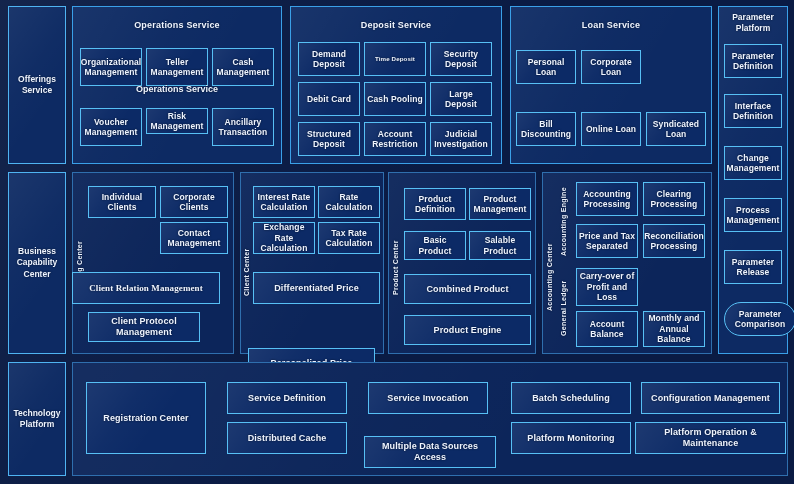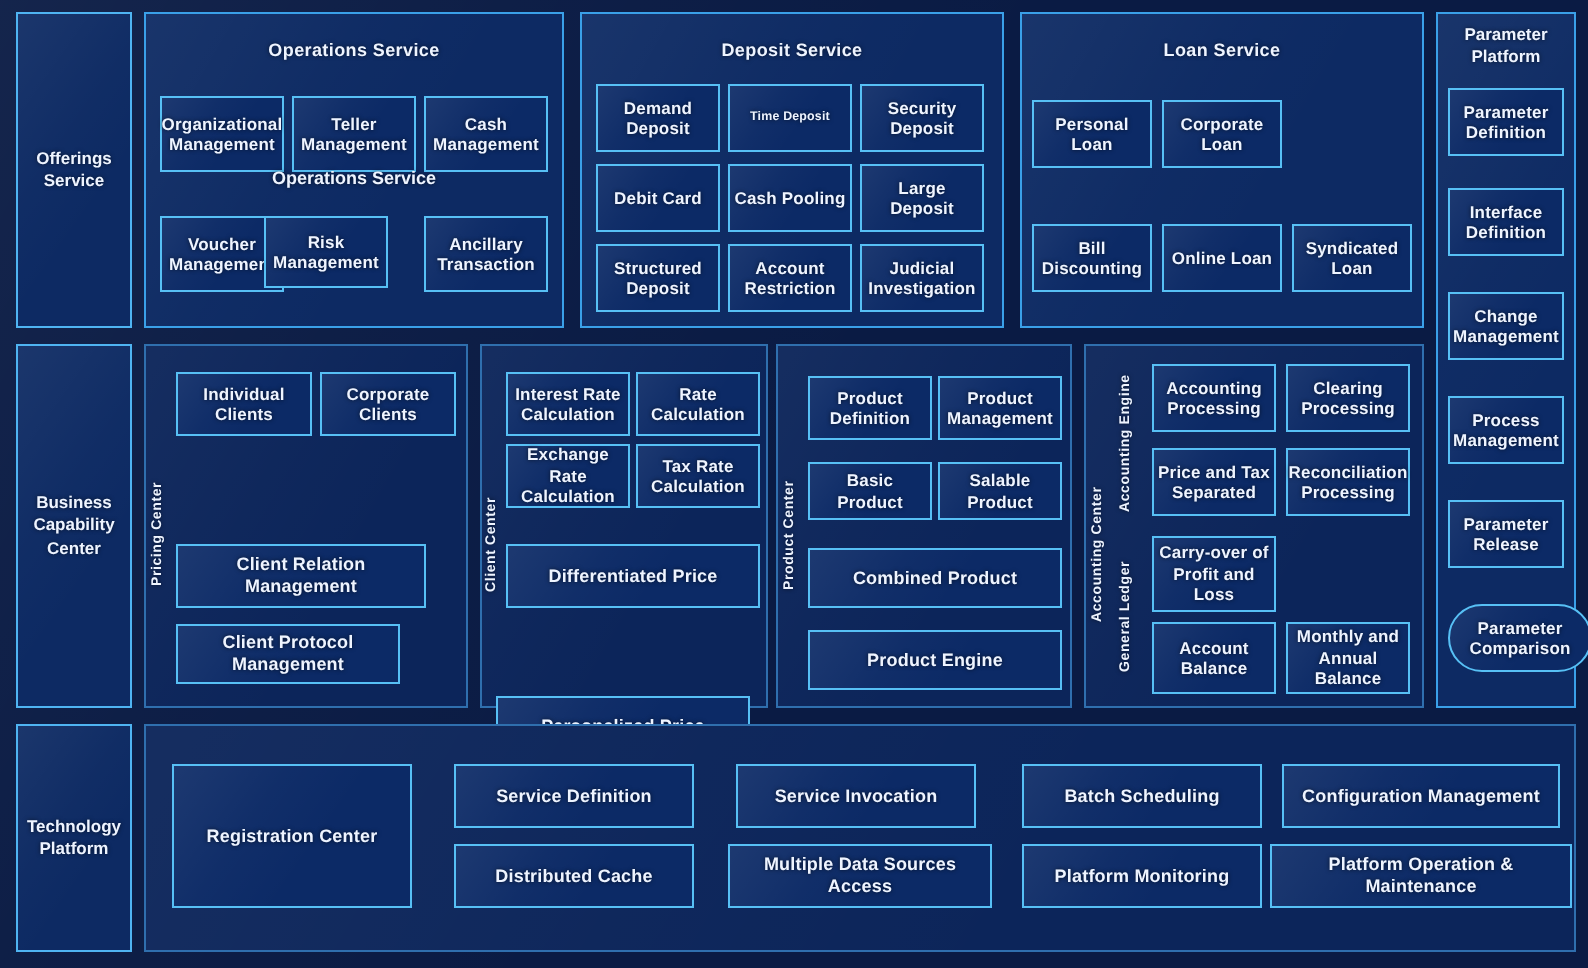--- a/index.html
+++ b/index.html
@@ -82,21 +82,21 @@
   <div class="panel" style="left:72px;top:6px;width:210px;height:158px;"></div>
   <div class="grouptitle" style="left:72px;top:20px;width:210px;">Operations Service</div>
 
   <div class="leafbox" style="left:80px;top:48px;width:62px;height:38px;">Organizational Management</div>
   <div class="leafbox" style="left:146px;top:48px;width:62px;height:38px;">Teller Management</div>
   <div class="leafbox" style="left:212px;top:48px;width:62px;height:38px;">Cash Management</div>
 
   <div class="ghost" style="left:72px;top:84px;width:210px;">Operations Service</div>
 
   <div class="leafbox" style="left:80px;top:108px;width:62px;height:38px;">Voucher Management</div>
-  <div class="leafbox" style="left:132px;top:108px;width:62px;height:36px;">Risk Management</div>
+  <div class="leafbox" style="left:146px;top:108px;width:62px;height:26px;">Risk Management</div>
   <div class="leafbox" style="left:212px;top:108px;width:62px;height:38px;">Ancillary Transaction</div>
 
   <div class="panel" style="left:290px;top:6px;width:212px;height:158px;"></div>
   <div class="grouptitle" style="left:290px;top:20px;width:212px;">Deposit Service</div>
 
   <div class="leafbox" style="left:298px;top:42px;width:62px;height:34px;">Demand Deposit</div>
   <div class="leafbox sm" style="left:364px;top:42px;width:62px;height:34px;">Time Deposit</div>
   <div class="leafbox" style="left:430px;top:42px;width:62px;height:34px;">Security Deposit</div>
 
   <div class="leafbox" style="left:298px;top:82px;width:62px;height:34px;">Debit Card</div>
@@ -125,21 +125,22 @@
   <div class="leafbox" style="left:724px;top:146px;width:58px;height:34px;">Change Management</div>
   <div class="leafbox" style="left:724px;top:198px;width:58px;height:34px;">Process Management</div>
   <div class="leafbox" style="left:724px;top:250px;width:58px;height:34px;">Parameter Release</div>
   <div class="leafbox" style="left:724px;top:302px;width:72px;height:34px;border-radius:17px;">Parameter Comparison</div>
 
   <div class="panel dim" style="left:72px;top:172px;width:162px;height:182px;"></div>
   <div class="sidelabel" style="left:74px;top:212px;width:12px;height:110px;">Pricing Center</div>
 
   <div class="leafbox" style="left:88px;top:186px;width:68px;height:32px;">Individual Clients</div>
   <div class="leafbox" style="left:160px;top:186px;width:68px;height:32px;">Corporate Clients</div>
-  <div class="leafbox wide" style="left:88px;top:272px;width:125px;height:32px;">Client Relation Management</div>
+  <div class="leafbox" style="left:160px;top:222px;width:68px;height:32px;">Contact Management</div>
+  <div class="leafbox wide" style="left:72px;top:272px;width:148px;height:32px;font-family:Liberation Serif, serif;">Client Relation Management</div>
   <div class="leafbox wide" style="left:88px;top:312px;width:112px;height:30px;">Client Protocol Management</div>
 
   <div class="panel dim" style="left:240px;top:172px;width:144px;height:182px;"></div>
   <div class="sidelabel" style="left:241px;top:222px;width:12px;height:100px;">Client Center</div>
 
   <div class="leafbox" style="left:253px;top:186px;width:62px;height:32px;">Interest Rate Calculation</div>
   <div class="leafbox" style="left:318px;top:186px;width:62px;height:32px;">Rate Calculation</div>
   <div class="leafbox" style="left:253px;top:222px;width:62px;height:32px;">Exchange Rate Calculation</div>
   <div class="leafbox" style="left:318px;top:222px;width:62px;height:32px;">Tax Rate Calculation</div>
   <div class="leafbox wide" style="left:253px;top:272px;width:127px;height:32px;">Differentiated Price</div>
@@ -170,21 +171,21 @@
   <div class="leafbox" style="left:643px;top:311px;width:62px;height:36px;">Monthly and Annual Balance</div>
 
   <div class="panel dim" style="left:72px;top:362px;width:716px;height:114px;"></div>
 
   <div class="leafbox wide" style="left:86px;top:382px;width:120px;height:72px;">Registration Center</div>
 
   <div class="leafbox wide" style="left:227px;top:382px;width:120px;height:32px;">Service Definition</div>
   <div class="leafbox wide" style="left:227px;top:422px;width:120px;height:32px;">Distributed Cache</div>
 
   <div class="leafbox wide" style="left:368px;top:382px;width:120px;height:32px;">Service Invocation</div>
-  <div class="leafbox wide" style="left:364px;top:422px;width:132px;height:32px;">Multiple Data Sources Access</div>
+  <div class="leafbox wide" style="left:364px;top:436px;width:132px;height:32px;">Multiple Data Sources Access</div>
 
   <div class="leafbox wide" style="left:511px;top:382px;width:120px;height:32px;">Batch Scheduling</div>
   <div class="leafbox wide" style="left:511px;top:422px;width:120px;height:32px;">Platform Monitoring</div>
 
   <div class="leafbox wide" style="left:641px;top:382px;width:139px;height:32px;">Configuration Management</div>
   <div class="leafbox wide" style="left:635px;top:422px;width:151px;height:32px;">Platform Operation &amp; Maintenance</div>
 
 </div>
 
 </body></html>

